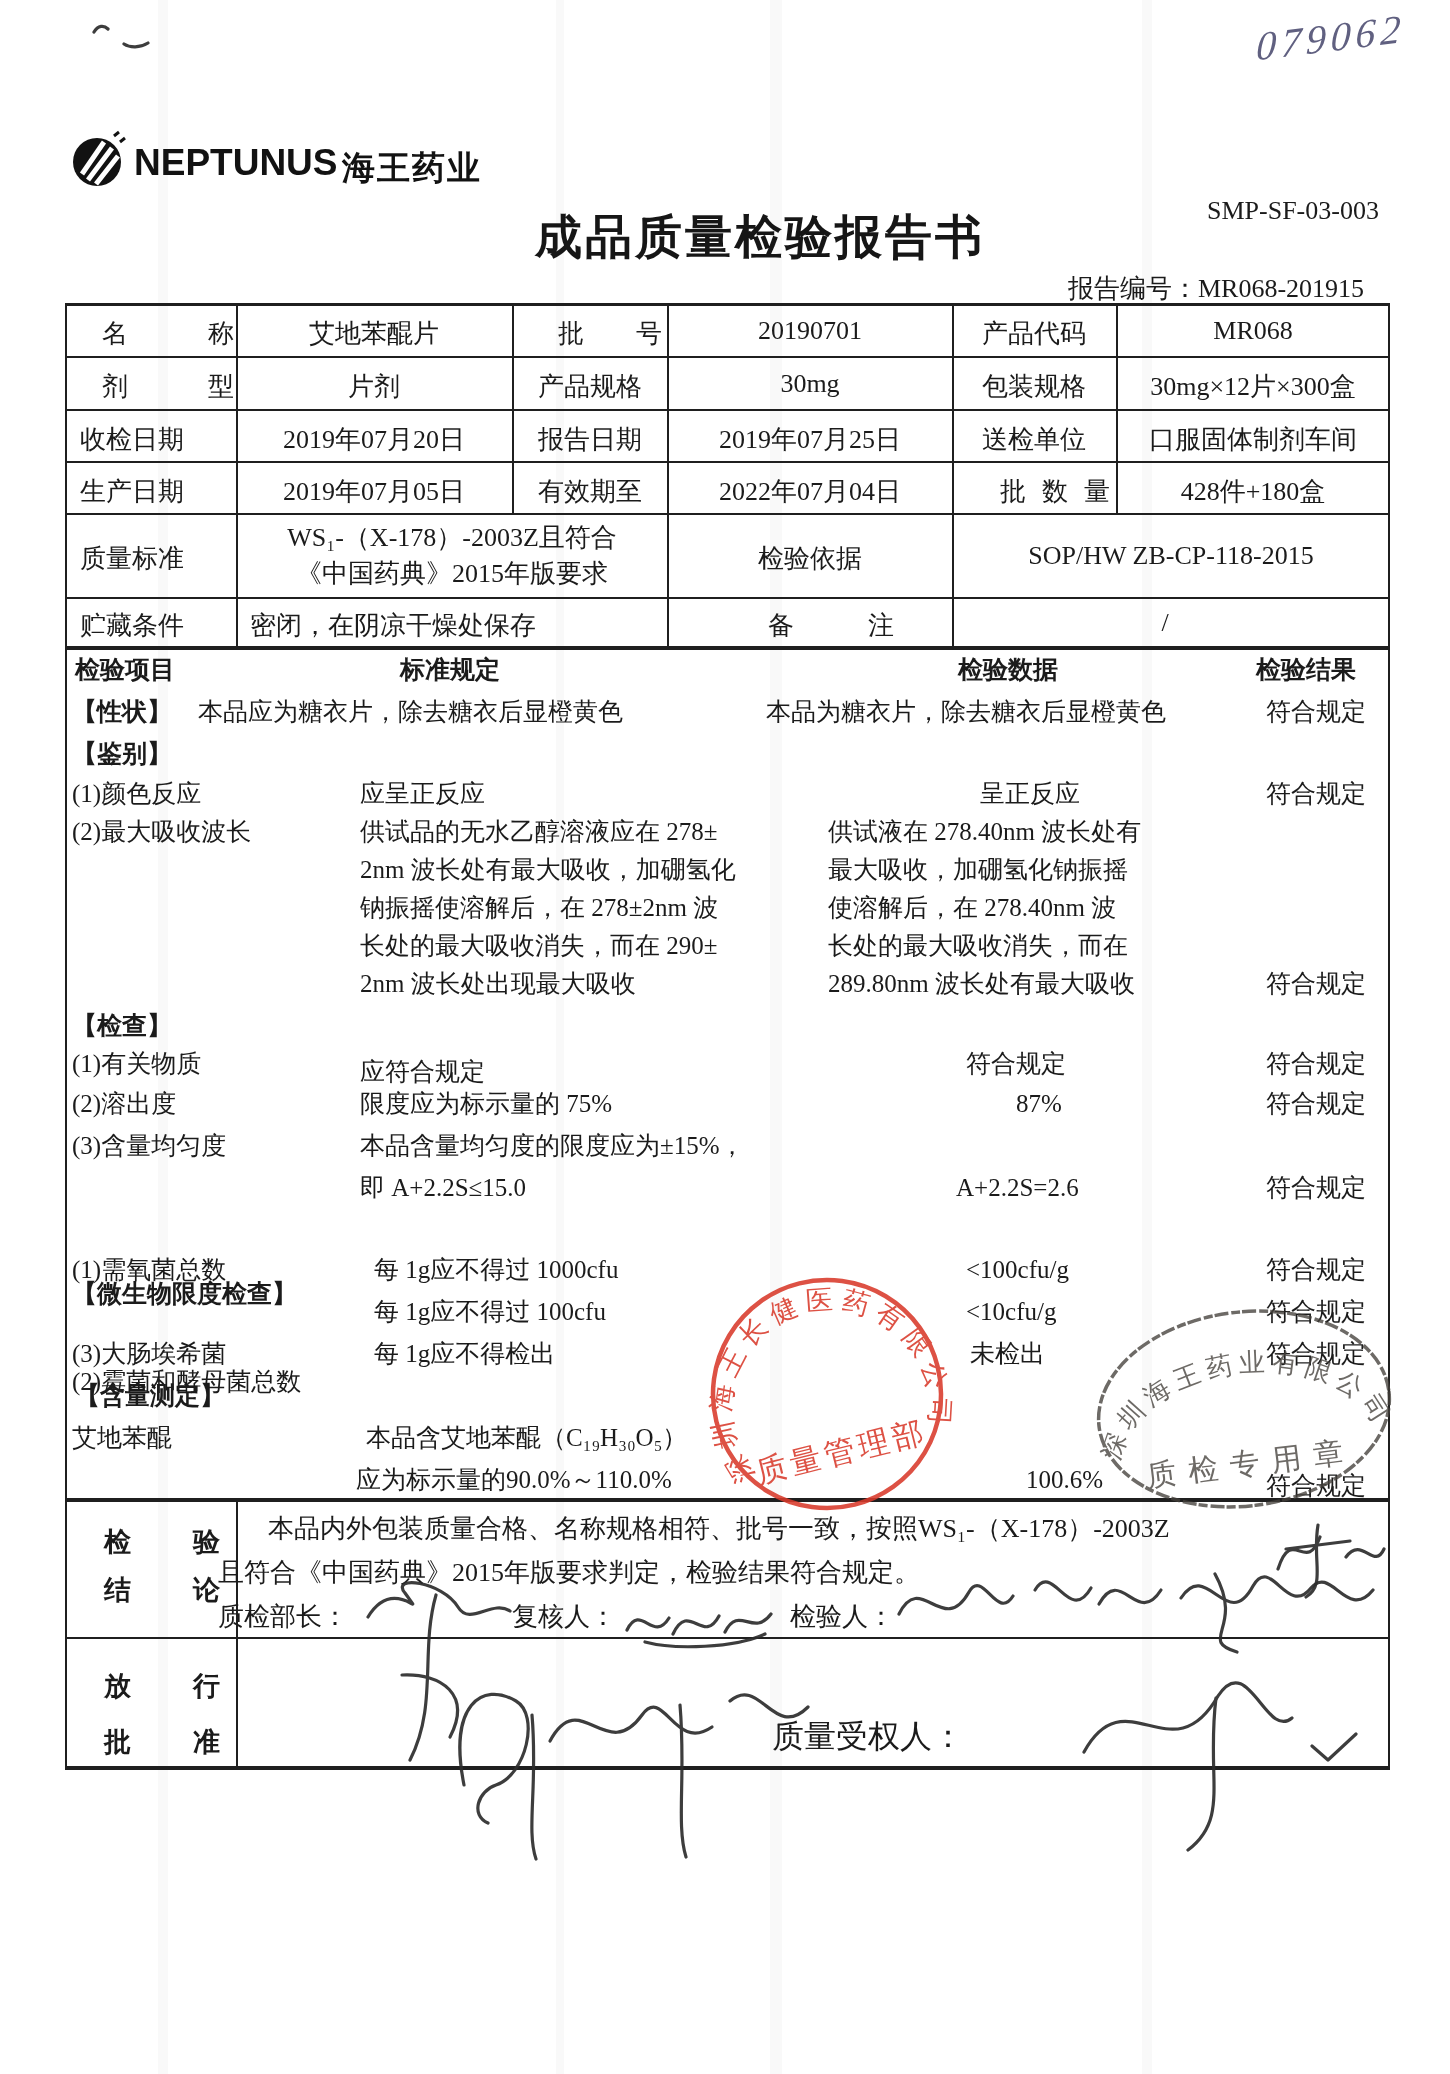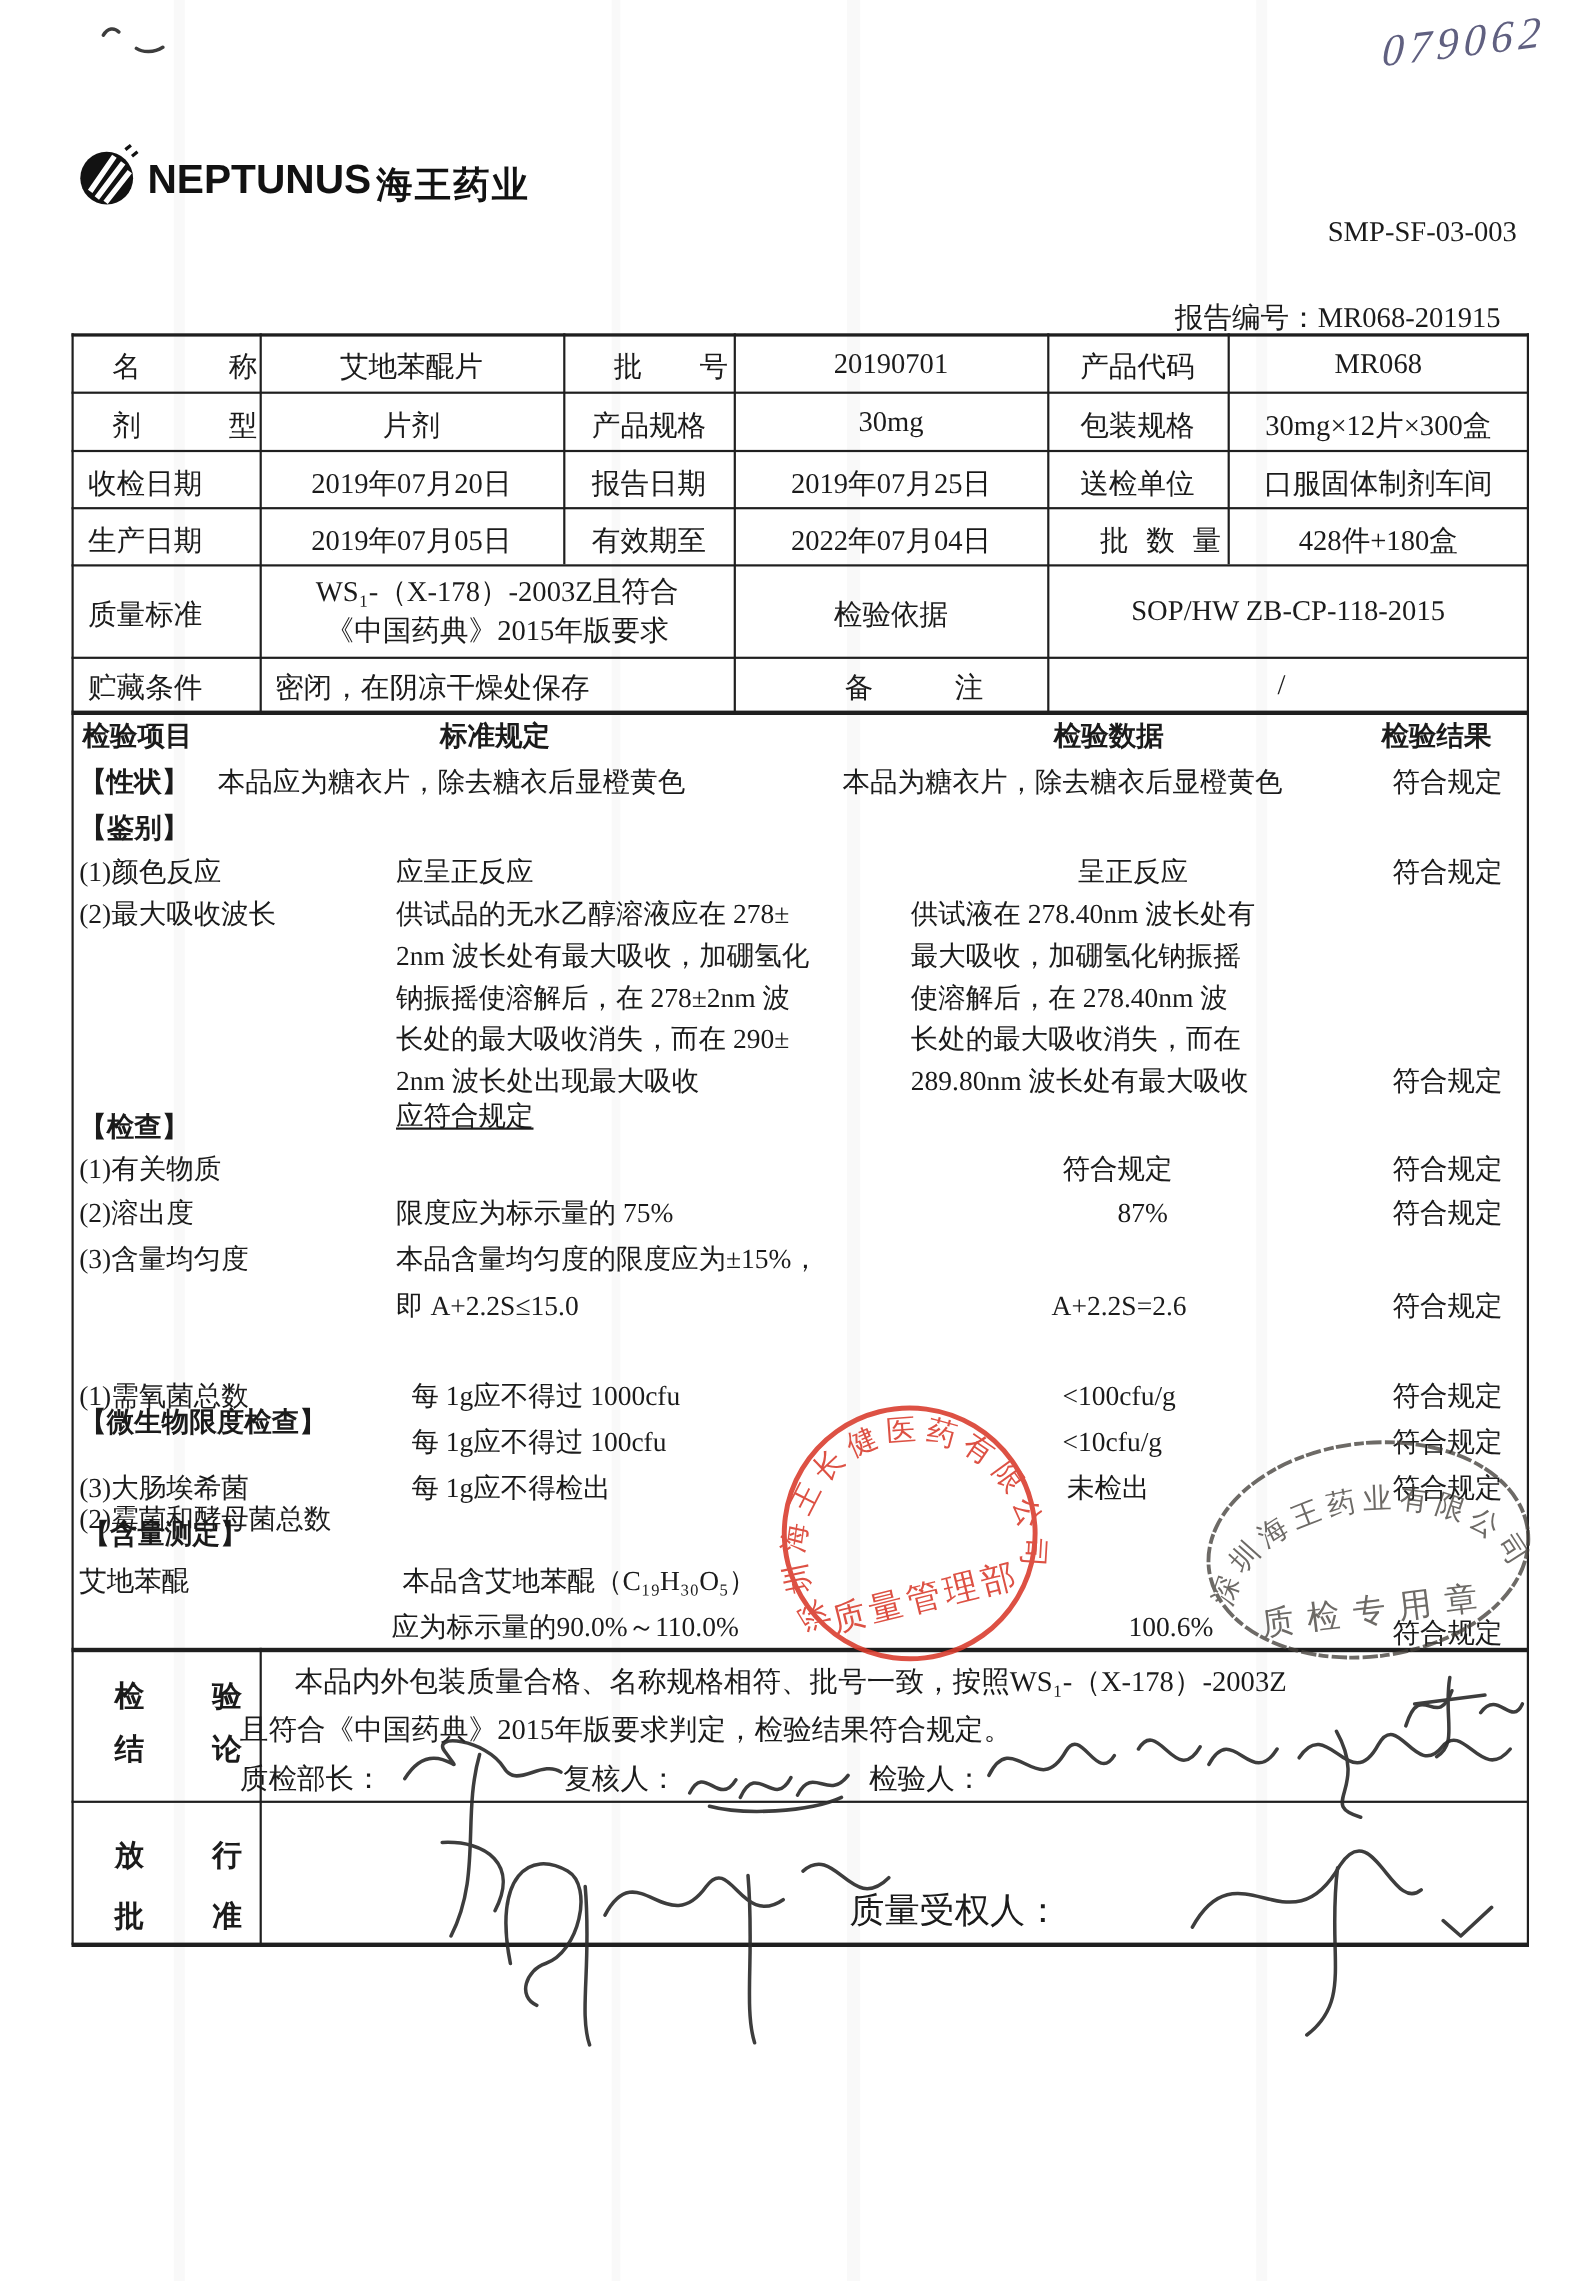--- a/index.html
+++ b/index.html
@@ -47,20 +47,21 @@
 
   <svg class="abs" style="left:70px;top:130px;" width="58" height="60" viewBox="0 0 58 60">
     <circle cx="27" cy="32" r="24" fill="#121212"></circle>
     <path d="M12,44 L34,12 M18,50 L42,18 M26,54 L48,26" stroke="#ffffff" stroke-width="5" fill="none"></path>
     <path d="M44,6 l5,-4 M50,12 l5,-4" stroke="#121212" stroke-width="3" fill="none"></path>
   </svg>
   <div class="abs logo-en" style="left:134px;top:142px;">NEPTUNUS</div>
   <div class="abs logo-cn" style="left:342px;top:146px;">海王药业</div>
 
   <div class="tl" style="left:1207px;top:196px;font-size:26px;">SMP-SF-03-003</div>
+  <div class="title">成品质量检验报告书</div>
   <div class="tl" style="left:1068px;top:274px;font-size:26px;">
     <span>报告编号：</span><span>MR068-201915</span>
   </div>
 
   <div class="hline" style="left:65px;top:303px;width:1325px;height:3px;"></div>
   <div class="hline thick" style="left:65px;top:1766px;width:1325px;"></div>
   <div class="vline" style="left:65px;top:303px;height:1465px;"></div>
   <div class="vline" style="left:1388px;top:303px;height:1465px;"></div>
 
   <div class="hline" style="left:65px;top:356px;width:1325px;"></div>
@@ -139,21 +140,21 @@
       <span class="tl" style="left: 360px; top: 932px;">长处的最大吸收消失，而在 290±</span>
       <span class="tl" style="left: 360px; top: 970px;">2nm 波长处出现最大吸收</span>
       <span class="tl" style="left: 828px; top: 818px;">供试液在 278.40nm 波长处有</span>
       <span class="tl" style="left: 828px; top: 856px;">最大吸收，加硼氢化钠振摇</span>
       <span class="tl" style="left: 828px; top: 894px;">使溶解后，在 278.40nm 波</span>
       <span class="tl" style="left: 828px; top: 932px;">长处的最大吸收消失，而在</span>
       <span class="tl" style="left: 828px; top: 970px;">289.80nm 波长处有最大吸收</span>
       <span class="tl" style="left: 1266px; top: 970px;">符合规定</span>
       <span class="tl bold" style="left: 72px; top: 1012px;">【检查】</span>
       <span class="tl" style="left: 72px; top: 1050px;">(1)有关物质</span>
-      <span class="tl" style="left: 360px; top: 1002px; text-decoration: underline;">应符合规定</span>
+      <span class="tl" style="left: 360px; top: 1058px;">应符合规定</span>
       <span class="tl" style="left: 966px; top: 1050px;">符合规定</span>
       <span class="tl" style="left: 1266px; top: 1050px;">符合规定</span>
       <span class="tl" style="left: 72px; top: 1090px;">(2)溶出度</span>
       <span class="tl" style="left: 360px; top: 1090px;">限度应为标示量的 75%</span>
       <span class="tl" style="left: 1016px; top: 1090px;">87%</span>
       <span class="tl" style="left: 1266px; top: 1090px;">符合规定</span>
       <span class="tl" style="left: 72px; top: 1132px;">(3)含量均匀度</span>
       <span class="tl" style="left: 360px; top: 1132px;">本品含量均匀度的限度应为±15%，</span>
       <span class="tl" style="left: 360px; top: 1174px;">即 A+2.2S≤15.0</span>
       <span class="tl" style="left: 956px; top: 1174px;">A+2.2S=2.6</span>

